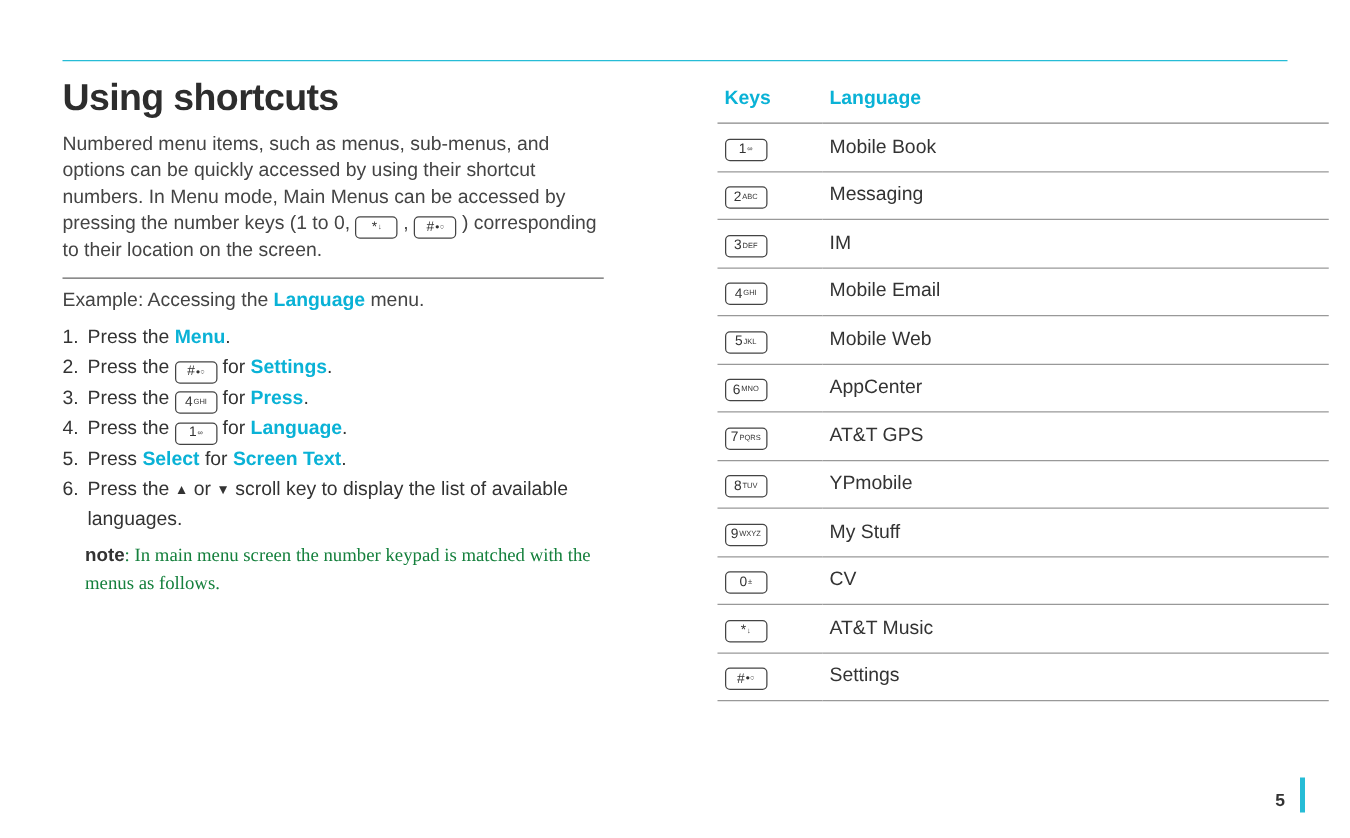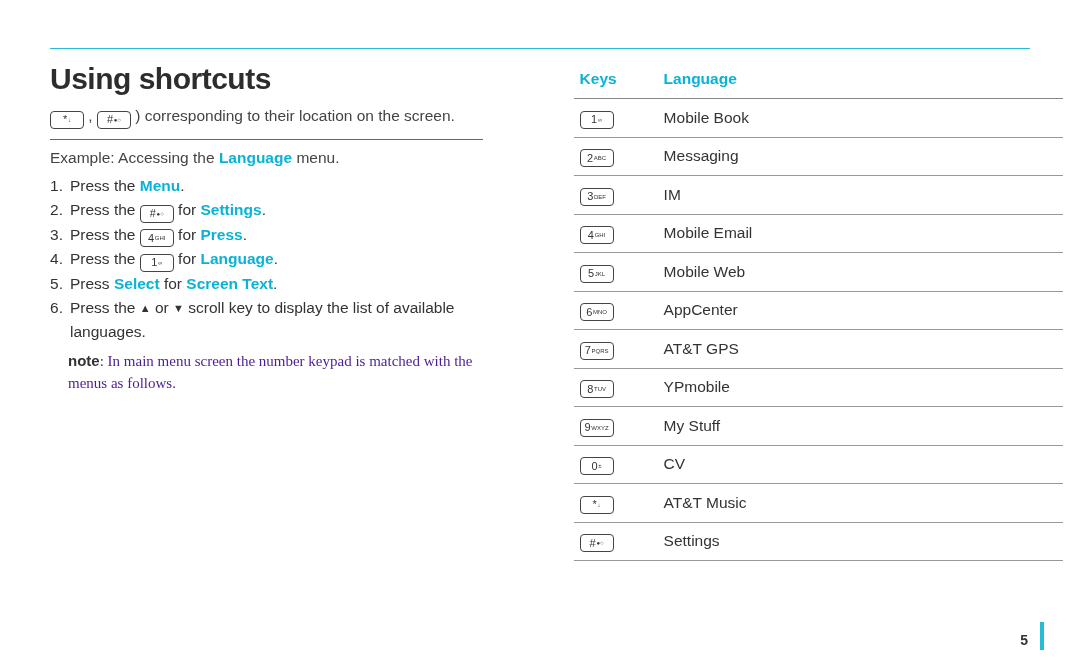--- a/index.html
+++ b/index.html
@@ -90,21 +90,21 @@
   .key .k-main { font-size: 11px; font-weight: 400; margin-right: 1px; }
   .key .k-sub { font-size: 6px; letter-spacing: 0; }
   .note {
     font-size: 15px;
     line-height: 1.4;
     color: #555;
     padding-left: 18px;
     margin-top: 2px;
   }
   .note .note-label { font-weight: 700; color: #333; font-family: Arial; text-align: center; }
-  .note .note-body { font-family: Georgia, 'Times New Roman', serif; color: #4c1d95; }
+  .note .note-body { font-family: Georgia, 'Times New Roman', serif; color: #15803d; }
   .tri { display:inline-block; font-size:11px; line-height:1; vertical-align:1px; }
 
   
   table.ktable {
     width: 100%;
     border-collapse: collapse;
     font-size: 15.5px;
     margin-left: 33px;
   }
   table.ktable th {
@@ -145,20 +145,21 @@
 
 <div class="page">
   <div class="top-rule"></div>
 
   <div class="columns">
 
     <div class="col-left">
       <h1>Using shortcuts</h1>
 
       <p class="body-text">
+        <span>Numbered menu items, such as menus, sub-menus, and options can be quickly accessed by using their shortcut numbers. In Menu mode, Main Menus can be accessed by pressing the number keys (1 to 0,</span>
         <span class="key">
             <span class="k-main">*</span>
             <span class="k-sub">↓</span>
           </span>
         <span>,</span>
         <span class="key">
             <span class="k-main">#</span>
             <span class="k-sub">●○</span>
           </span>
         <span>) corresponding to their location on the screen.</span>

